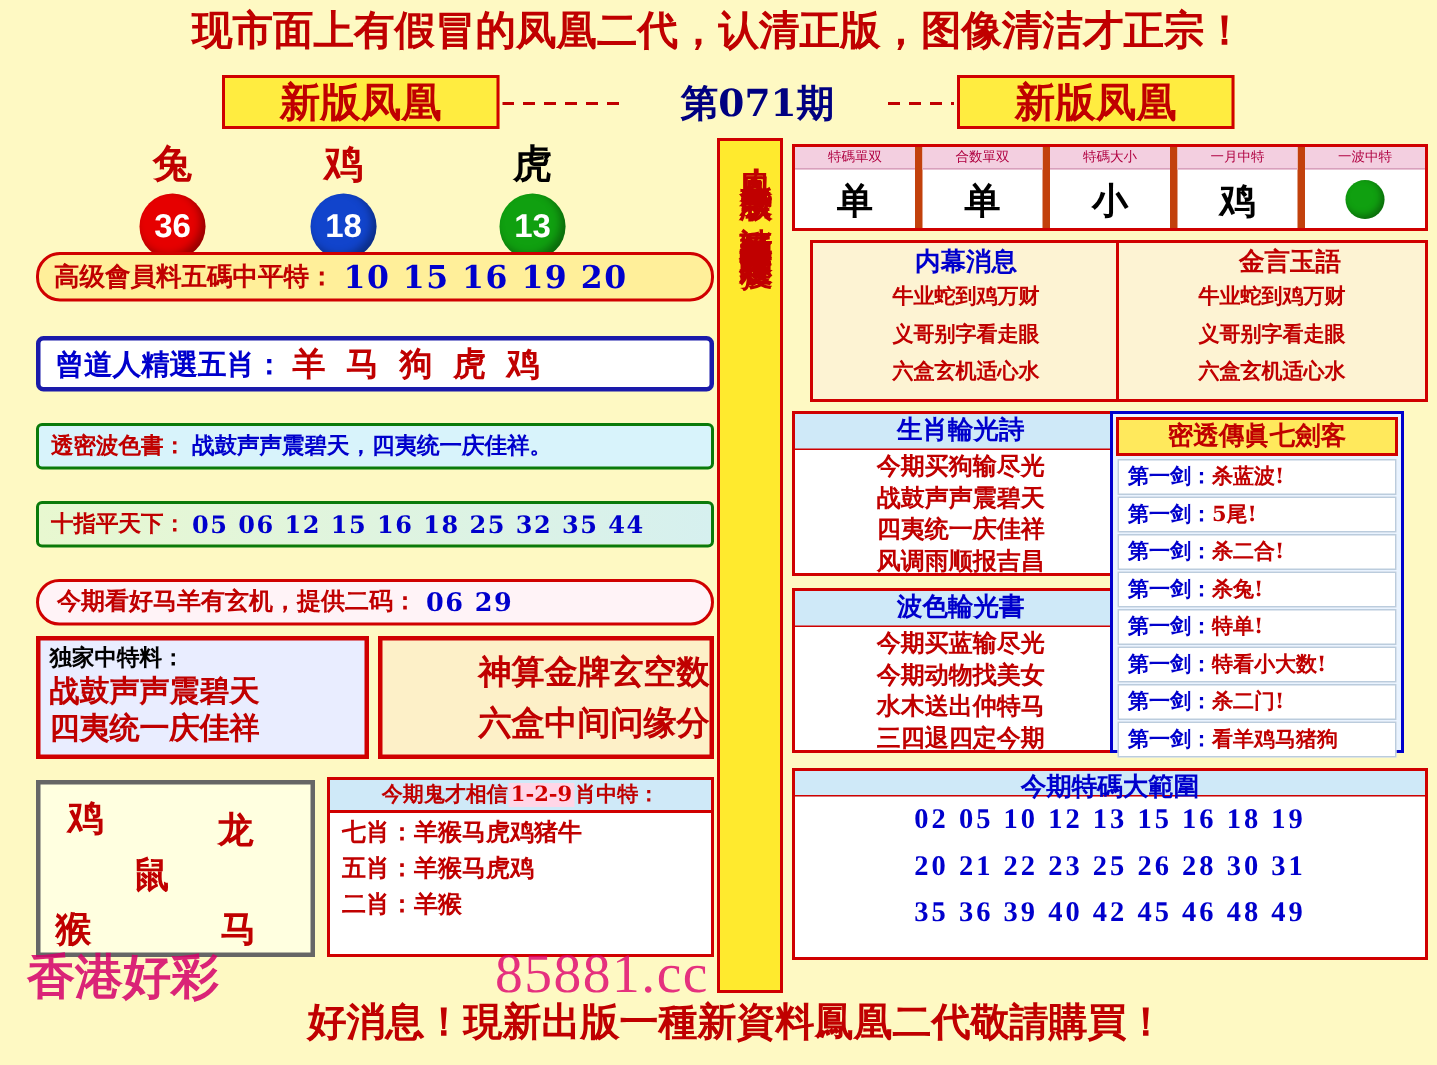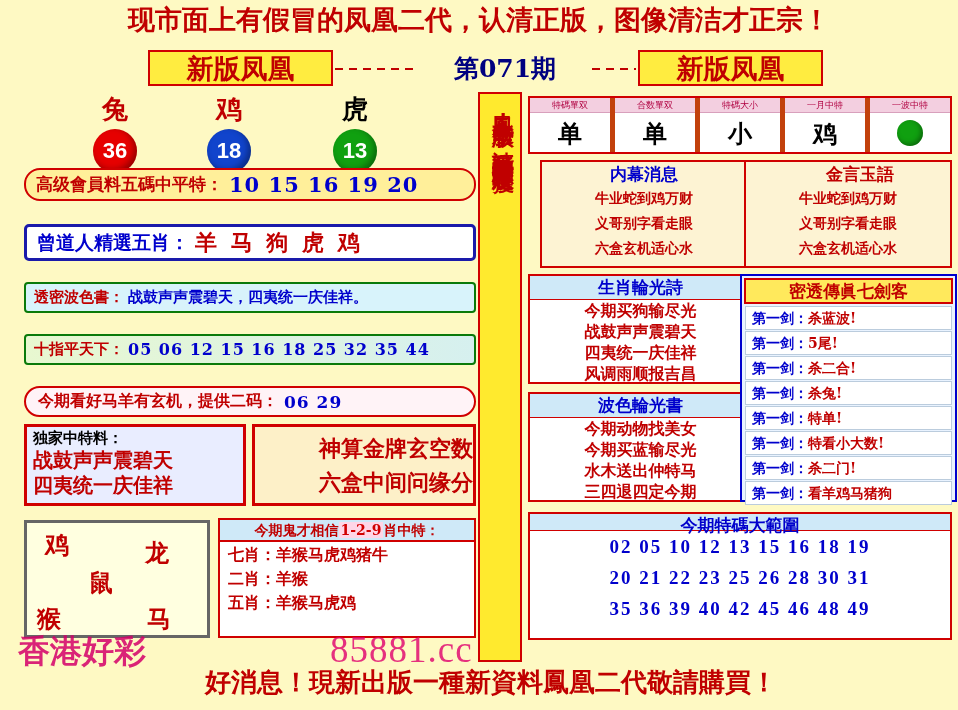--- a/index.html
+++ b/index.html
@@ -185,21 +185,21 @@
   #poem1 { top:274px; height:110px; }
   #poem2 { top:392px; height:110px; }
   .poem .ph {
     height:24px; background:#cfe9f8; font-size:17px; font-weight:bold;
     color:#0000cc; line-height:23px; border-bottom:1px solid #d00000;
   }
   .poem .pl { font-size:16px; font-weight:bold; color:#c00000; line-height:21px; }
 
   
   #sword {
-    position:absolute; left:740px; top:274px; width:217px; height:228px;
+    position:absolute; left:740px; top:274px; width:196px; height:228px;
     border:2px solid #0000cc; background:#e9f3ff;
     font-family:"DejaVu Serif", serif;
   }
   #sword .sh {
     height:26px; margin:2px; background:#ffe95c; border:2px solid #d00000;
     text-align:center; font-size:17px; font-weight:bold; color:#c00000; line-height:22px;
   }
   #sword .srow {
     height:24px; margin:1px 3px; background:#fff; border:1px solid #bcd;
     font-size:14px; font-weight:bold; color:#c00000; line-height:22px; padding-left:6px;
@@ -309,22 +309,22 @@
     <span id="zg2">鼠</span>
     <span id="zg3">猴</span>
     <span id="zg4">马</span>
   </div>
 
   <div id="ghost">
     <div class="gh">
       <span>今期鬼才相信</span><em>1-2-9</em><span>肖中特：</span>
     </div>
     <div class="row">七肖：羊猴马虎鸡猪牛</div>
+    <div class="row">五肖：羊猴马虎鸡</div>
     <div class="row">二肖：羊猴</div>
-    <div class="row">五肖：羊猴马虎鸡</div>
   </div>
 
   <div id="vstrip">
     <div class="vtext">鳳凰全新改版，請彩民長期跟踪定有收獲</div>
   </div>
 
   <div id="rtop">
     <div class="cell">
       <div class="ch">特碼單双</div>
       <div class="cv">单</div>
@@ -362,22 +362,22 @@
 
   <div class="poem" id="poem1">
     <div class="ph">生肖輪光詩</div>
     <div class="pl">今期买狗输尽光</div>
     <div class="pl">战鼓声声震碧天</div>
     <div class="pl">四夷统一庆佳祥</div>
     <div class="pl">风调雨顺报吉昌</div>
   </div>
   <div class="poem" id="poem2">
     <div class="ph">波色輪光書</div>
+    <div class="pl">今期买蓝输尽光</div>
     <div class="pl">今期动物找美女</div>
-    <div class="pl">今期买蓝输尽光</div>
     <div class="pl">水木送出仲特马</div>
     <div class="pl">三四退四定今期</div>
   </div>
 
   <div id="sword">
     <div class="sh">密透傳眞七劍客</div>
     <div class="srow">
       <b>第一剑：</b><span>杀蓝波!</span>
     </div>
     <div class="srow">

